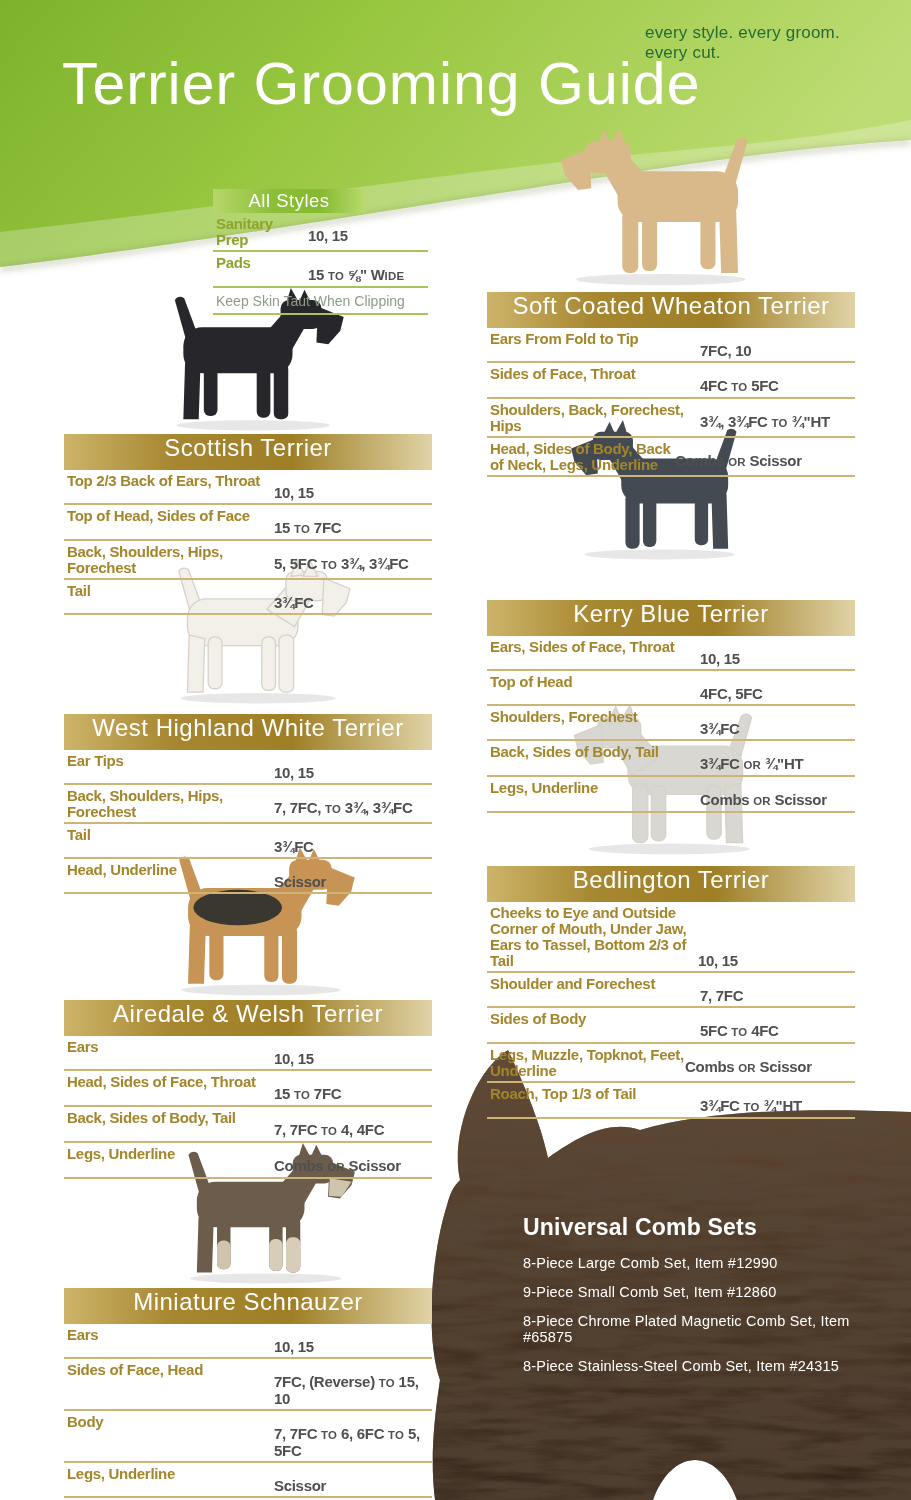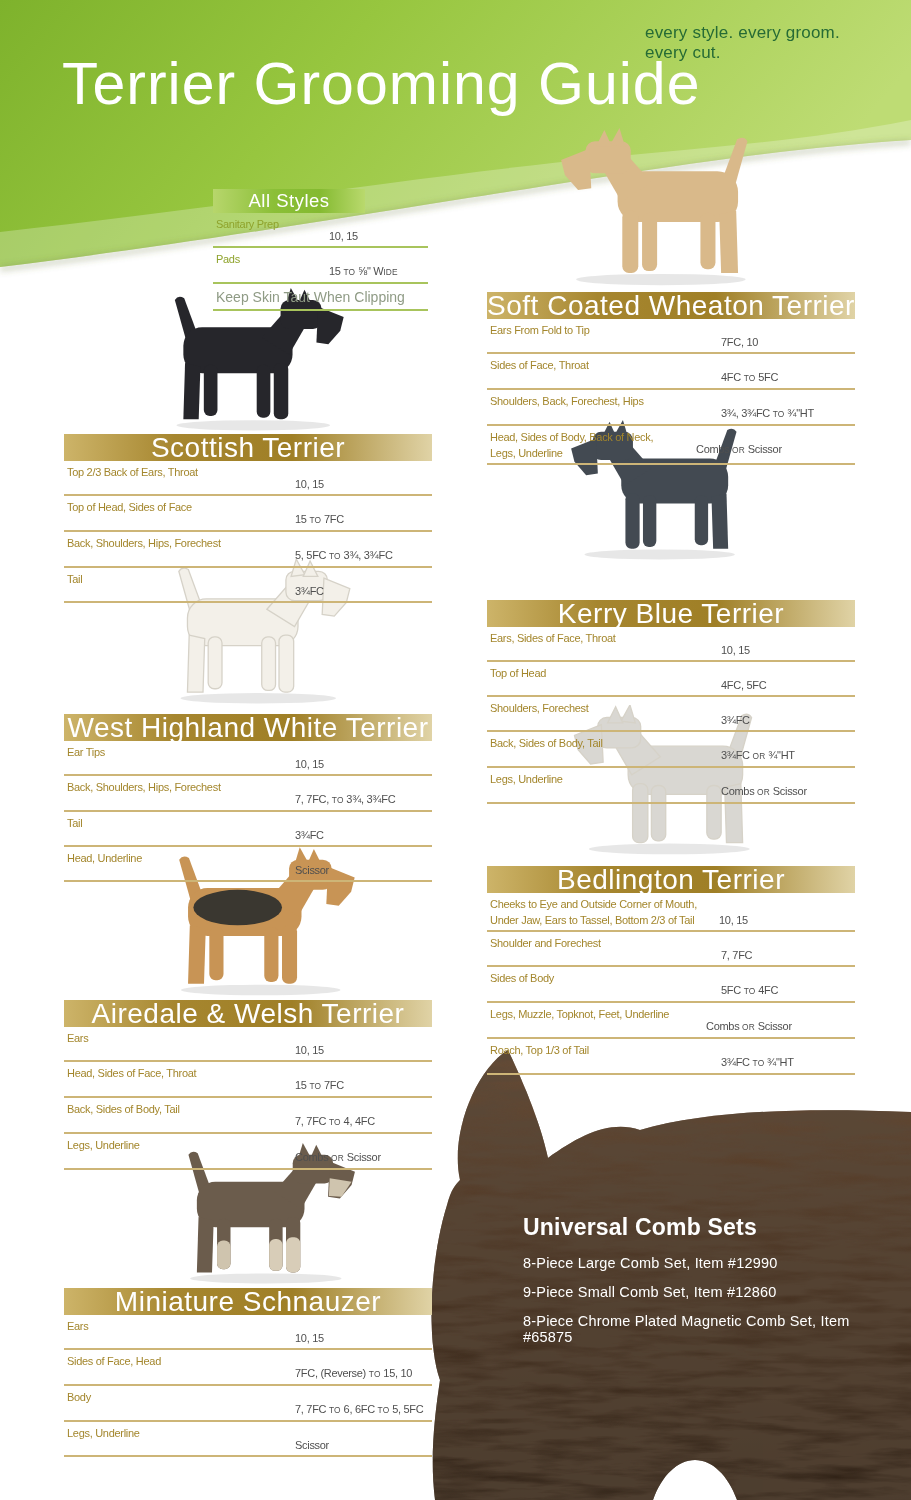--- a/index.html
+++ b/index.html
@@ -17,32 +17,32 @@
   #brand-name {
     color:#1d6c35; font-size:56px; font-weight:700; letter-spacing:-3px;
     line-height:56px;
   }
   #brand-name sup { font-size:15px; letter-spacing:0; vertical-align:6px; }
   #brand-tagline { color:#266b35; font-size:17px; margin-top:1px; letter-spacing:0.2px; }
 
   
   .table { position:absolute; }
   .bar {
-    height:27px; line-height:27px; text-align:center; color:#ffffff;
-    font-size:28px; font-weight:400; letter-spacing:0.5px;
+    height:36px; line-height:27px; text-align:center; color:#ffffff;
+    font-size:24px; font-weight:400; letter-spacing:0.5px;
     background:linear-gradient(90deg,#cdb469 0%,#a6862f 30%,#9f7f26 62%,#e0d3a6 100%);
   }
   .table.green-table .bar {
     width:152px; height:24px; line-height:24px; font-size:18.5px;
     background:linear-gradient(90deg,#b7d66c 0%,#8bbf37 40%,#84ba30 70%,#b9d96d 100%);
   }
   .row {
     display:flex; align-items:flex-start;
     padding:3px 0 2px 0; border-bottom:2px solid #cdb577;
-    font-size:11px; font-weight:400; letter-spacing:-0.3px; line-height:16px;gap:21px;
+    font-size:15px; font-weight:700; letter-spacing:-0.3px; line-height:16px;
   }
   .green-table .row { border-bottom:2px solid #a8c45c; }
   .lbl { color:#a3862c; flex:0 0 207px; padding-left:3px; }
   .green-table .lbl { color:#8fa32c; flex:0 0 92px; }
   .right-col .lbl { flex:0 0 210px; }
   .val { color:#4f4f4f; flex:1;margin-top:12px; }
   .val .sc { font-size:0.76em; letter-spacing:0.2px; }
   .row.vbottom { align-items:flex-end;justify-content:flex-end; }
   .note-row {
     padding:5px 0 4px 3px; border-bottom:2px solid #a8c45c;
@@ -176,20 +176,21 @@
       <rect x="0" y="0" width="491" height="460" fill="url(#brownGrad)"></rect>
       <rect x="0" y="0" width="491" height="460" filter="url(#furNoise)" opacity="0.75"></rect>
     </g>
   </svg>
 
   <div id="comb-sets">
     <h3>Universal Comb Sets</h3>
     <div class="comb-item">8-Piece Large Comb Set, Item #12990</div>
     <div class="comb-item">9-Piece Small Comb Set, Item #12860</div>
     <div class="comb-item">8-Piece Chrome Plated Magnetic Comb Set, Item #65875</div>
+    <div class="comb-item">8-Piece Stainless-Steel Comb Set, Item #24315</div>
   </div>
 
   <section class="table green-table" style="left:213px;top:189px;width:215px">
     <header class="bar">All Styles</header>
     <div class="row">
       <span class="lbl">Sanitary Prep</span>
       <span class="val smallcapify">10, 15</span>
     </div>
     <div class="row">
       <span class="lbl">Pads</span>

